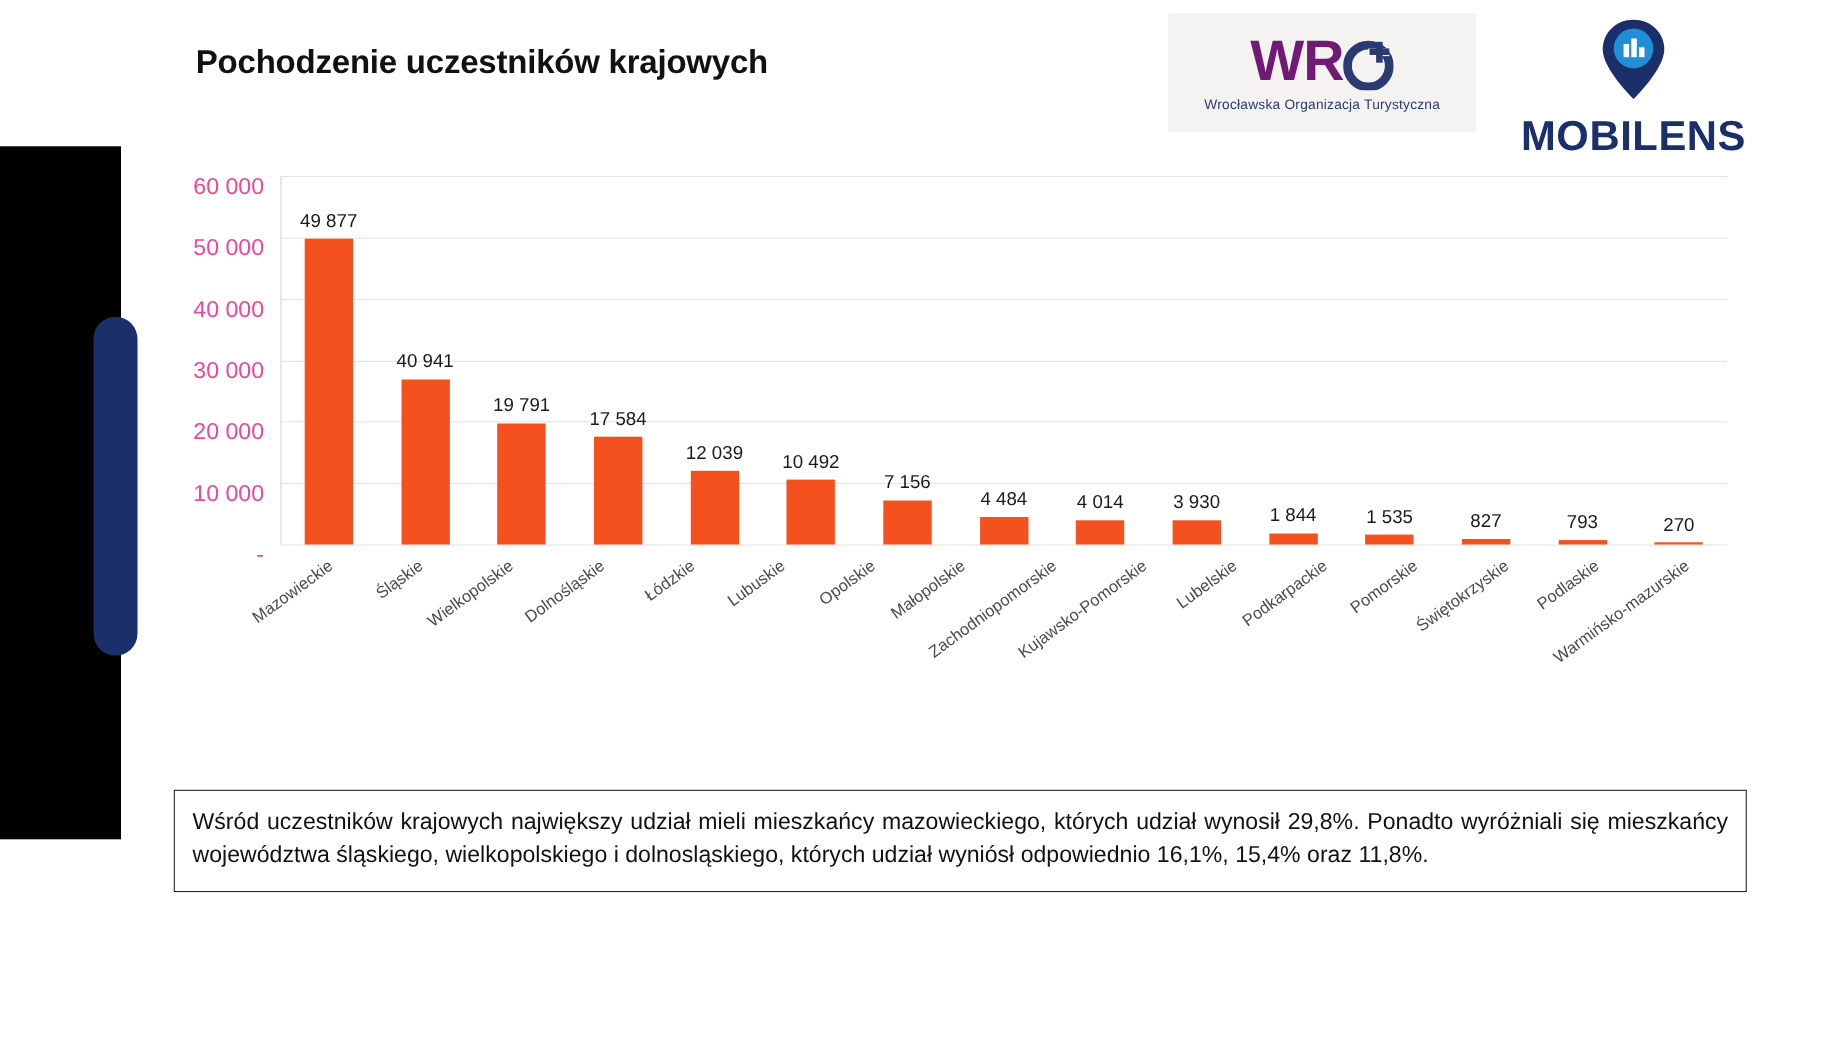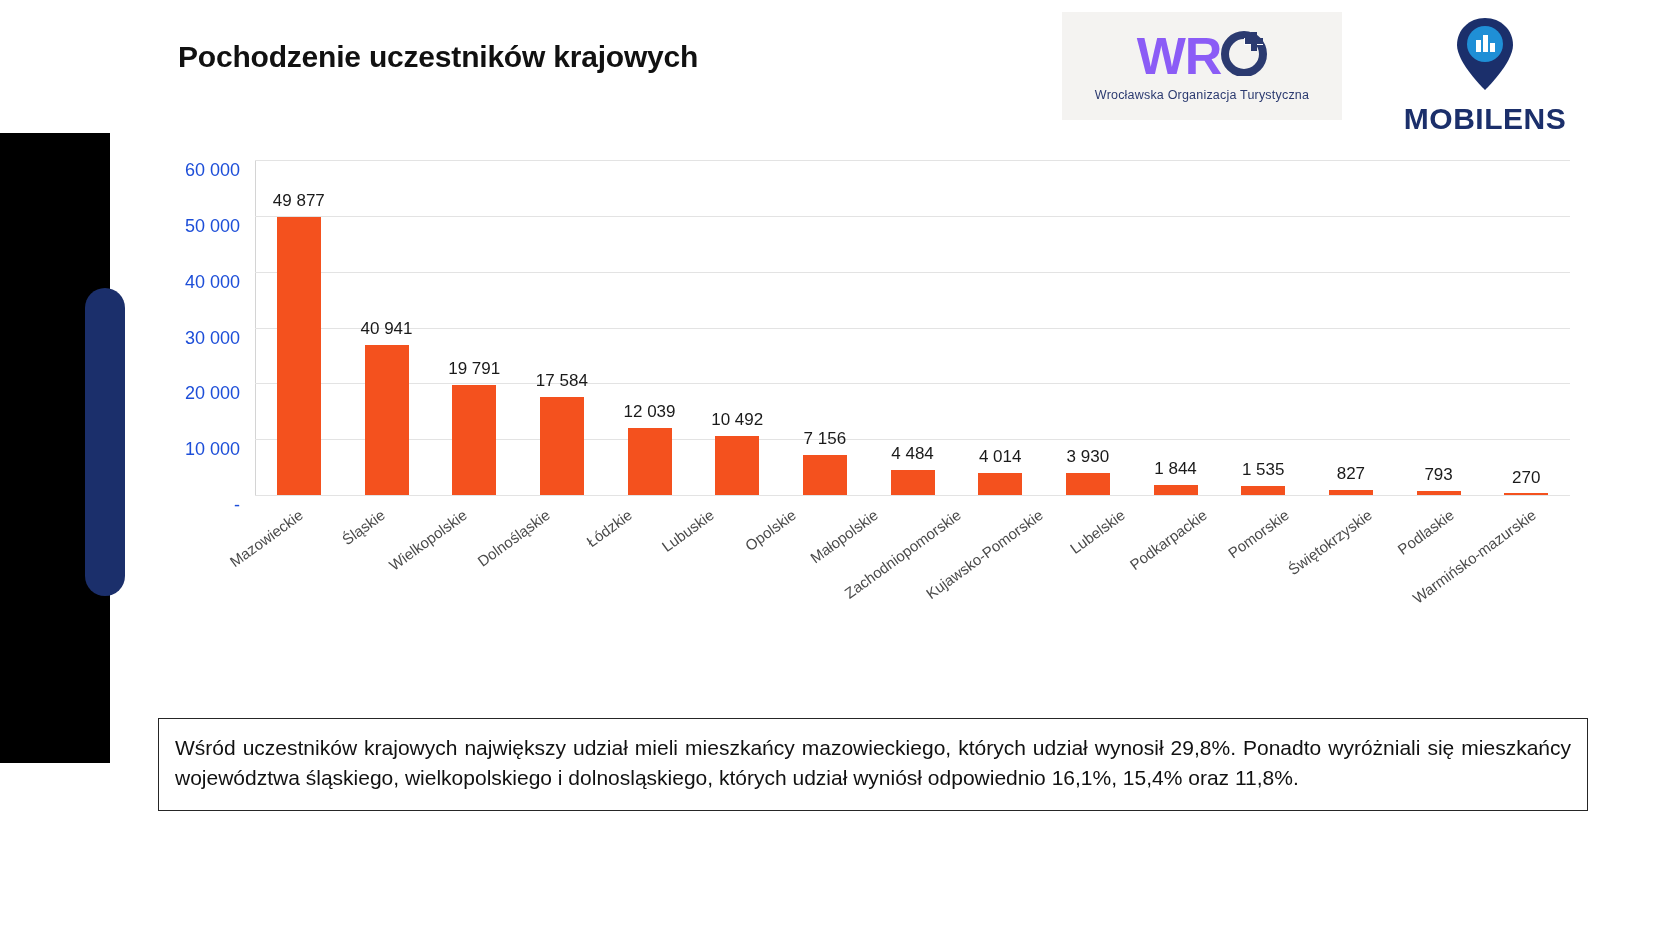--- a/index.html
+++ b/index.html
@@ -49,25 +49,25 @@
     width: 280px; height: 108px;
     background: #f4f3f1;
     display: flex;
     flex-direction: column;
     align-items: center;
     justify-content: center;
   }
   .wro-word {
     font-size: 52px;
     font-weight: bold;
-    color: #8b5cf6;
+    color: #701a75;
     letter-spacing: -1px;
     line-height: 1;
     display: flex;
-    align-items: flex-start;
+    align-items: flex-end;
   }
   .wro-g {
     position: relative;
     display: inline-block;
     width: 46px; height: 46px;
   }
   .wro-g svg { display: block; }
   .wro-sub {
     margin-top: 6px;
     font-size: 12.5px;
@@ -80,21 +80,21 @@
     left: 1390px; top: 14px;
     width: 190px; height: 120px;
     display: flex;
     flex-direction: column;
     align-items: center;
     justify-content: flex-start;
   }
   .mobilens-pin { margin-top: 2px; }
   .mobilens-word {
     margin-top: 6px;
-    font-size: 30px;
+    font-size: 38px;
     font-weight: bold;
     color: #1b2f6b;
     letter-spacing: 0.5px;
   }
 
   
   #chart {
     position: absolute;
     left: 160px; top: 150px;
     width: 1430px; height: 470px;
@@ -119,22 +119,22 @@
   }
   .ytick-wrap {
     position: absolute;
     left: 0; top: 10px;
     width: 88px;
     height: 335px;
   }
   .ytick-lbl {
     position: absolute;
     right: 8px;
-    font-size: 18px;
-    color: #1d4ed8;
+    font-size: 21px;
+    color: #ec4899;
     transform: translateY(-50%);
     white-space: nowrap;
   }
   .bars {
     position: absolute;
     left: 0; right: 0; bottom: 0;
     height: 100%;
     display: flex;
     align-items: flex-end;
   }

